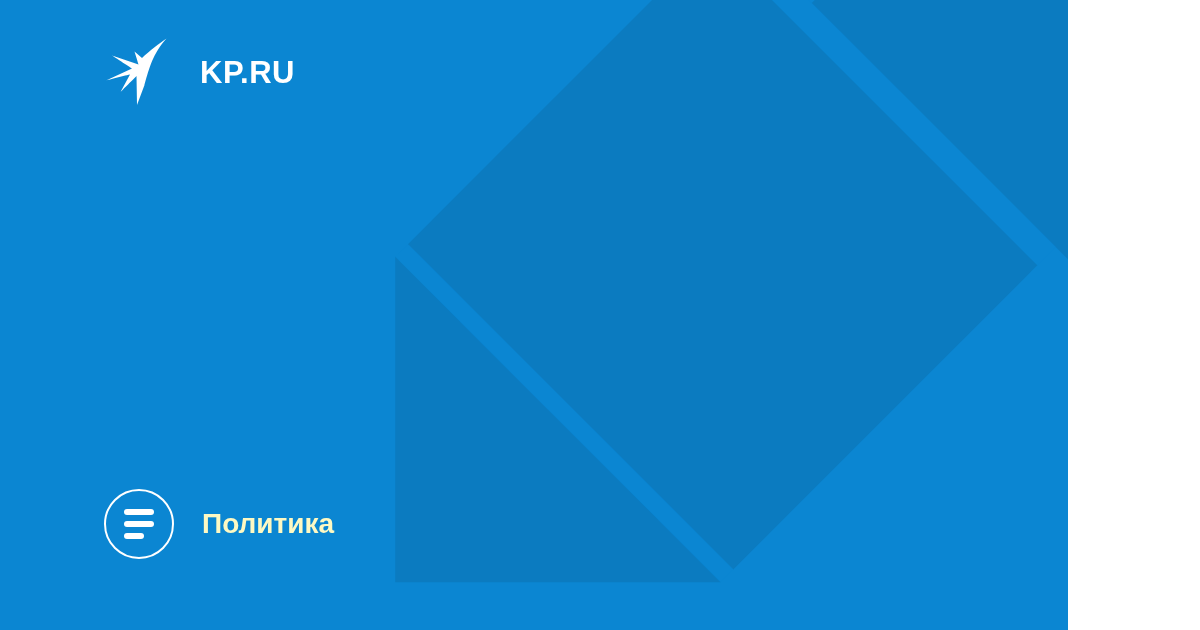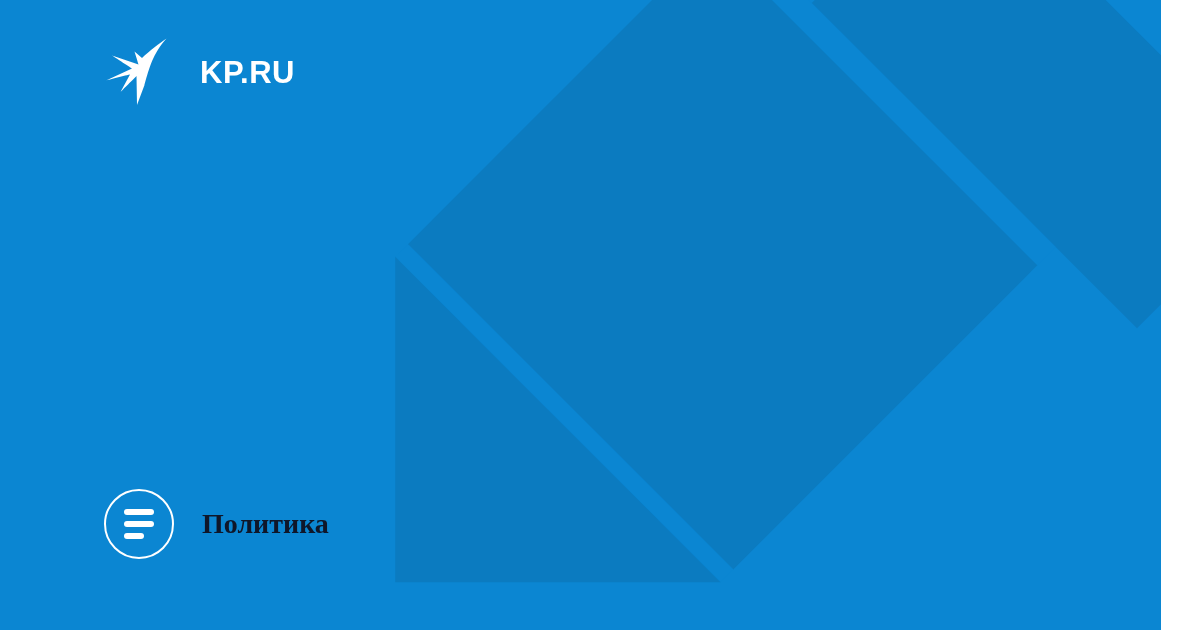--- a/index.html
+++ b/index.html
@@ -9,21 +9,21 @@
   }
   body {
     width: 1200px;
     height: 630px;
     overflow: hidden;
     font-family: "Liberation Sans", "DejaVu Sans", sans-serif;
   }
 
   .card {
     position: relative;
-    width: 1161px;
+    width: 1068px;
     height: 630px;
     background: #0b86d2;
     overflow: hidden;
     box-sizing: border-box;
   }
 
   
   .watermark {
     position: absolute;
     top: 0;
@@ -102,26 +102,26 @@
     height: 6px;
     border-radius: 3px;
     margin: 3px 0;
   }
   .bar-1 { width: 30px; }
   .bar-2 { width: 30px; }
   .bar-3 { width: 20px; margin-right: 10px; }
 
   .rubric-label {
     margin-left: 28px;
-    color: #0f172a;
+    color: #fef9c3;
     font-size: 28px;
     font-weight: bold;
     line-height: 1;
     white-space: nowrap;
-    font-family: Liberation Serif, serif;
+    font-family: Liberation Sans, sans-serif;
   }
 </style>
 </head>
 <body>
 
 <div class="card">
 
   <svg class="watermark" viewBox="0 0 1200 630" xmlns="http://www.w3.org/2000/svg" aria-hidden="true">
     <g transform="rotate(45 840 300)">
 

